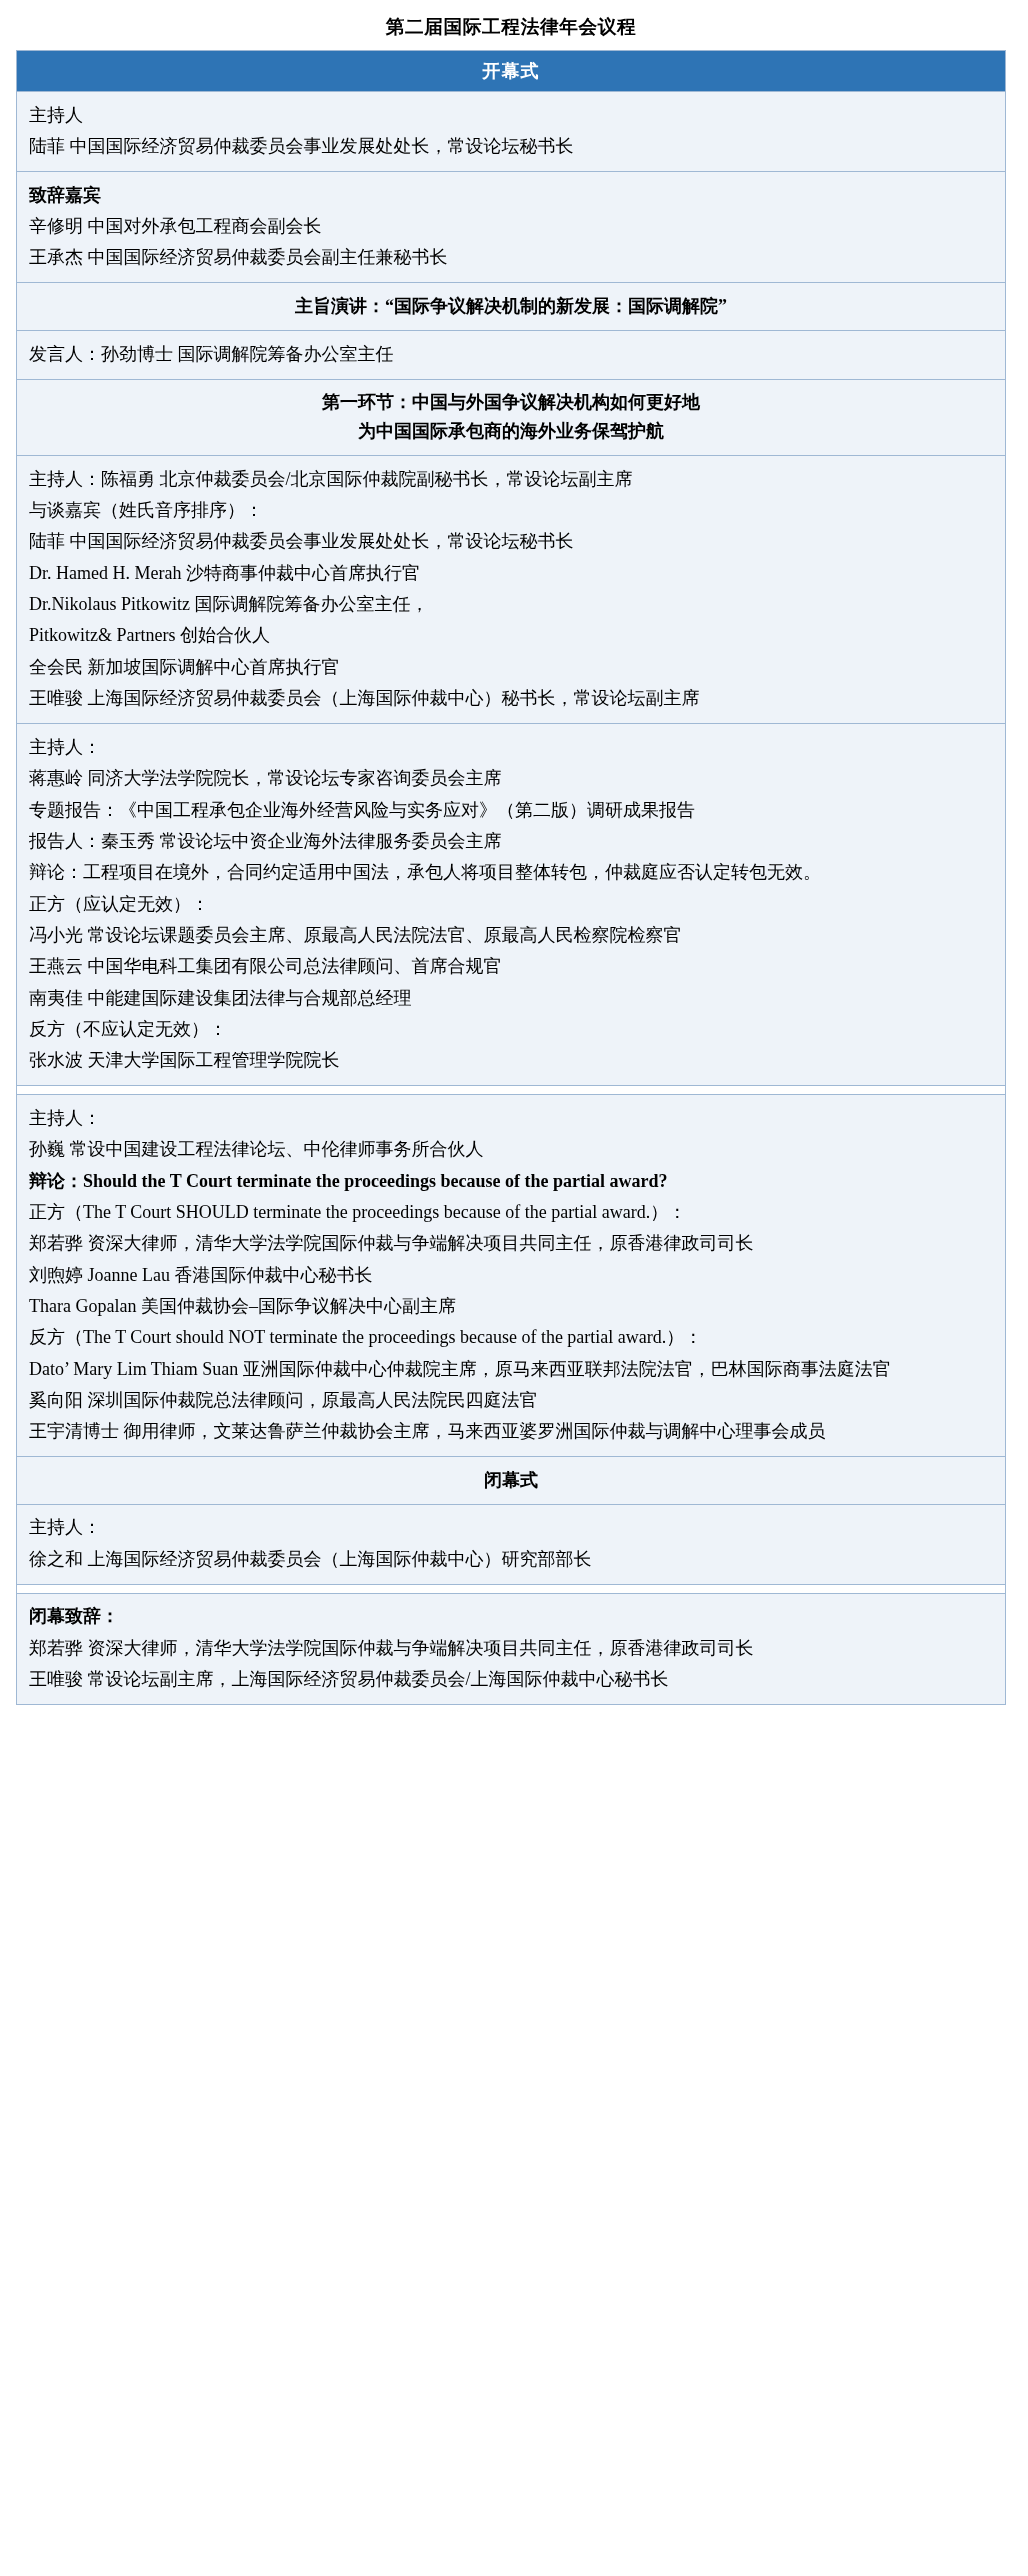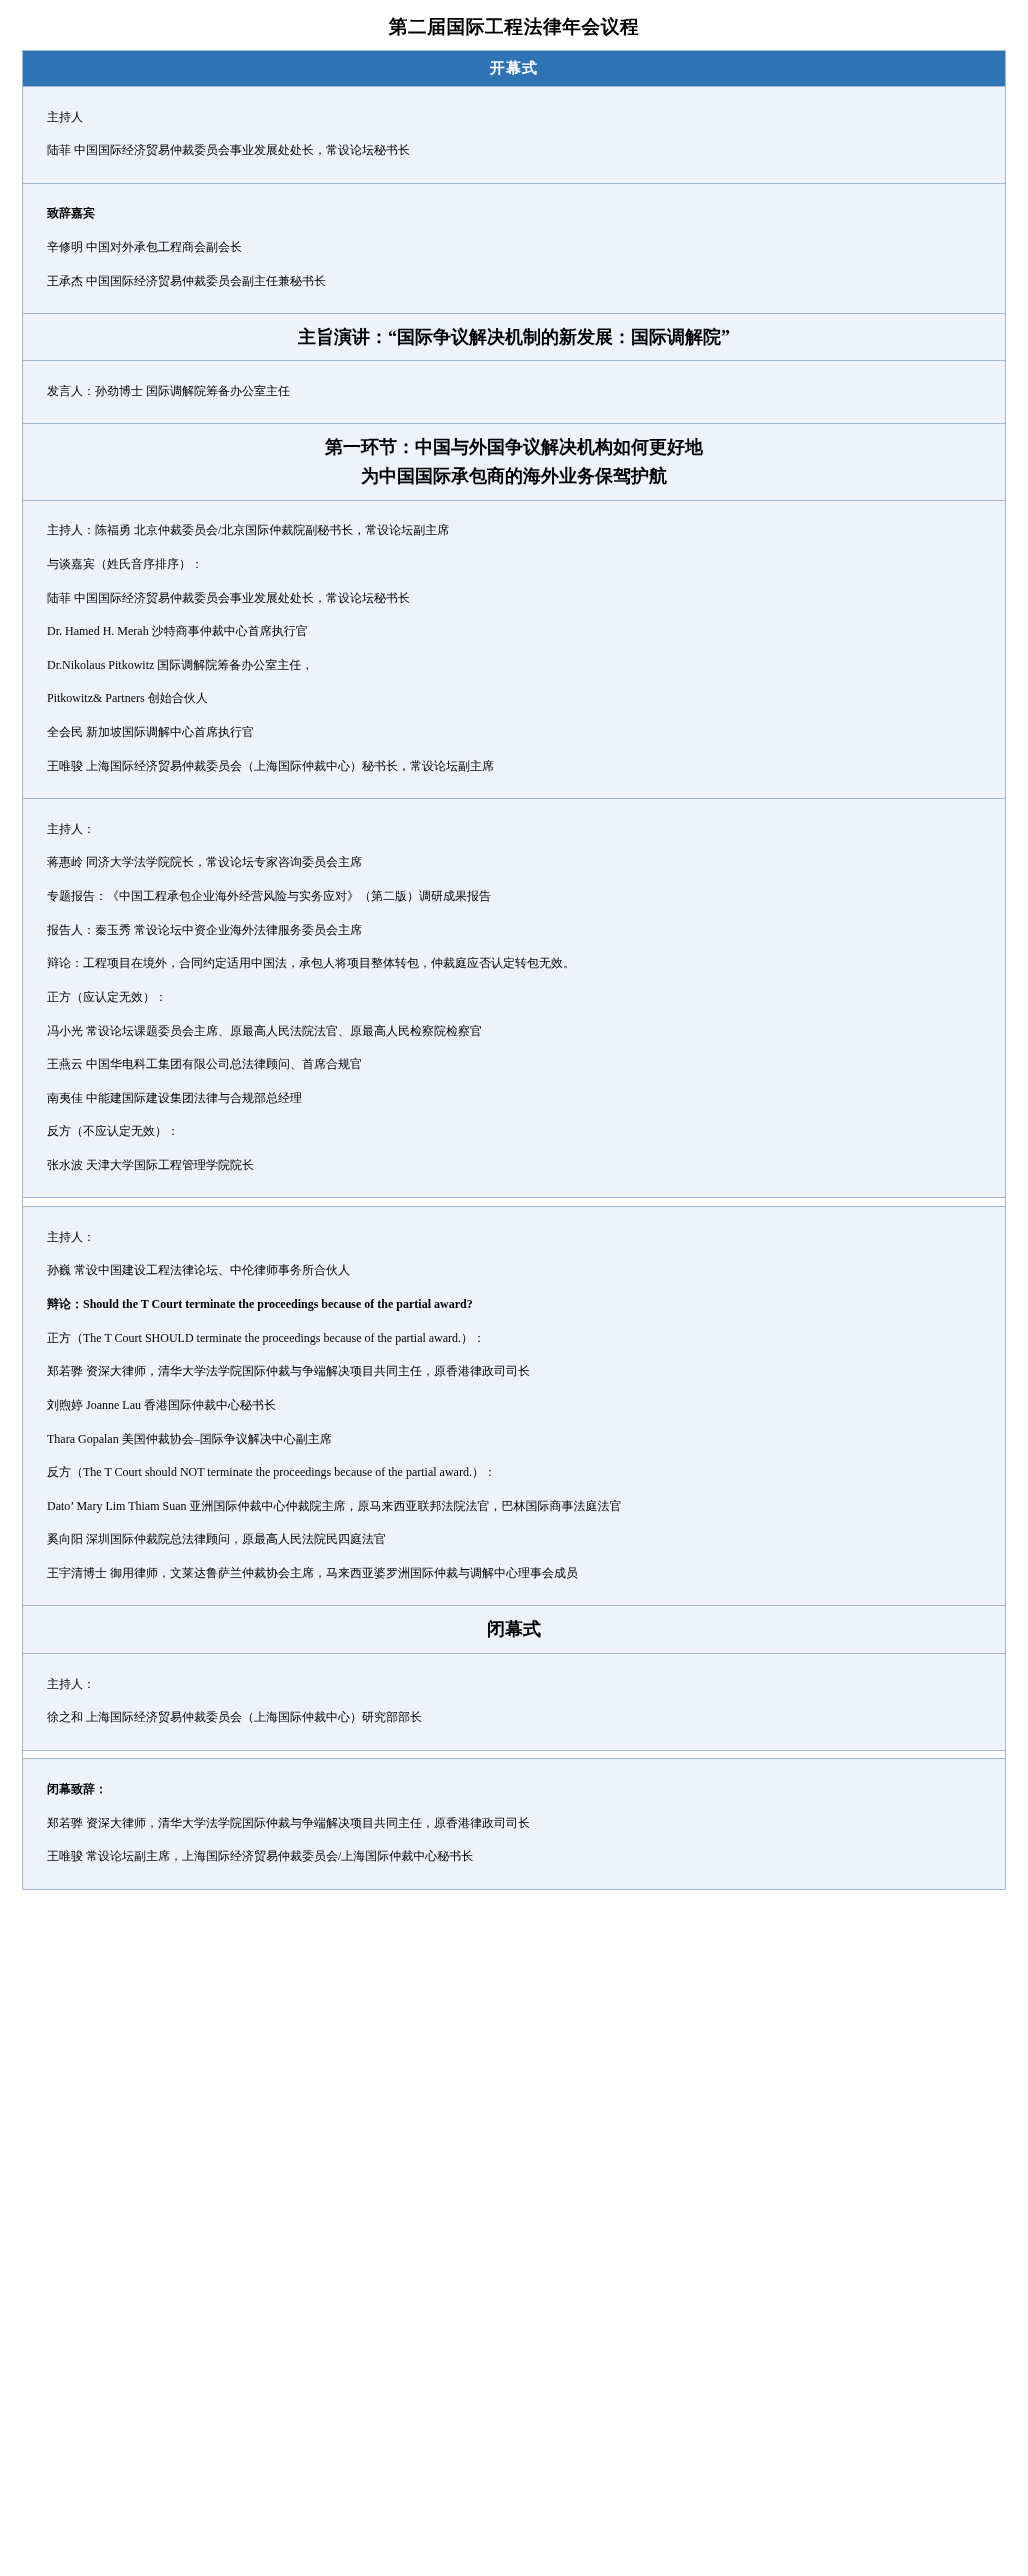--- a/index.html
+++ b/index.html
@@ -7,21 +7,21 @@
     padding: 0;
     background: #ffffff;
   }
   body {
     font-family: "Liberation Sans", sans-serif;
     width: 1028px;
   }
   .page {
     width: 1028px;
     box-sizing: border-box;
-    padding: 10px 22px 22px 22px;
+    padding: 10px 22px 22px 16px;
   }
   .doc-title {
     text-align: center;
     font-family: "Liberation Serif", serif;
     font-weight: bold;
     font-size: 18.7px;
     letter-spacing: 0.6px;
     color: #000;
     margin: 4.4px 0 10px 0;
   }
@@ -32,46 +32,46 @@
   }
   table.agenda td {
     border: 0.6px solid #9fb8d4;
     padding: 0;
     vertical-align: top;
   }
   .band {
     background: #2e74b5;
     color: #ffffff;
     text-align: center;
-    font-size: 15px;
+    font-size: 18px;
     font-weight: bold;
     font-family: "Liberation Serif", serif;
     padding: 7.7px 0 7.7px 0;
     letter-spacing: 1.1px;
   }
   .section-head {
     background: #eef3f9;
     text-align: center;
     font-family: "Liberation Serif", serif;
     font-weight: bold;
     font-size: 18px;
     line-height: 1.6;
     padding: 8.8px 11px;
     color: #000;
   }
   .block {
     background: #eef3f9;
     padding: 7.7px 12px 8.8px 12px;
   }
   .line {
-    font-size: 12px;
+    font-size: 18px;
     line-height: 1.62;
     color: #000;
     font-family: "Liberation Serif", serif;
-    margin: 12px;
+    margin: 0;
     padding: 1.1px 0;
     word-break: break-word;
   }
   .line.bold {
     font-weight: bold;
   }
   .spacer-row td {
     border: 0.6px solid #9fb8d4;
     height: 7.7px;
     background: #ffffff;

